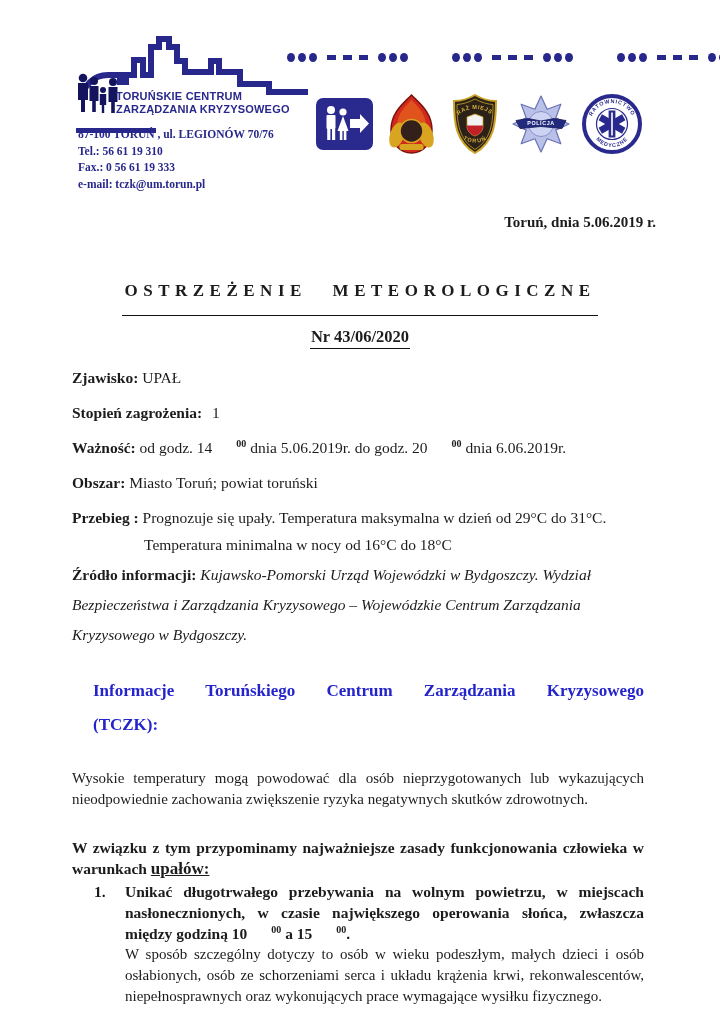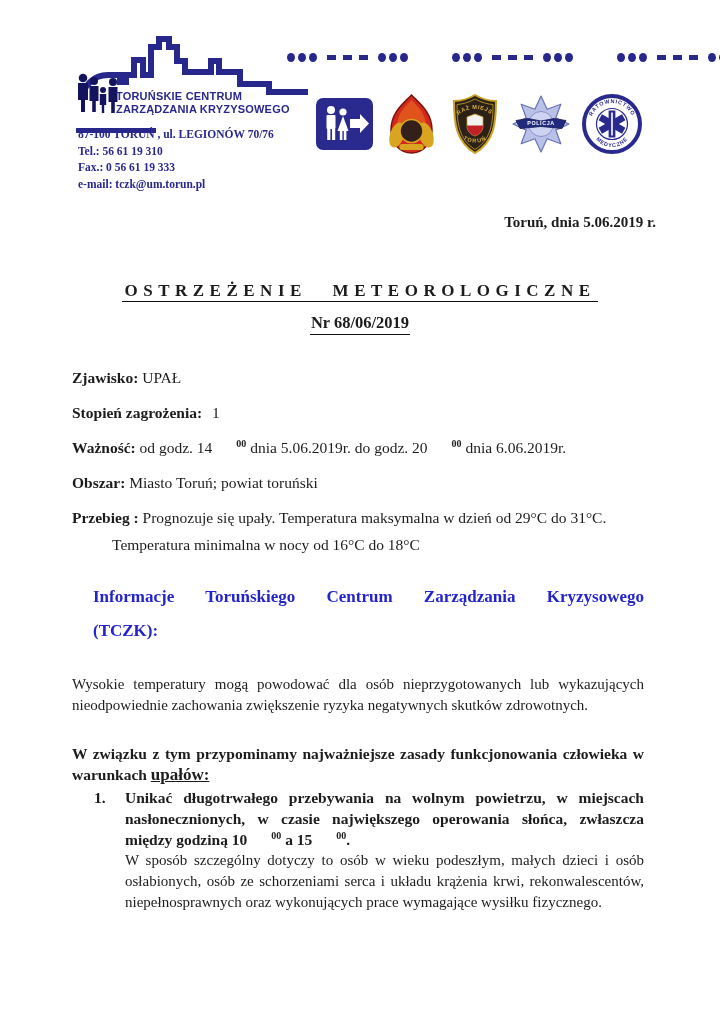--- a/index.html
+++ b/index.html
@@ -21,30 +21,30 @@
   .sos-row { position:absolute; left:287px; top:53px; display:flex; gap:44px; }
   .sos-group { display:flex; align-items:center; gap:3px; }
   .sos-dot { width:8px; height:9px; border-radius:50%; background:var(--navy); }
   .sos-dash { width:9px; height:5px; background:var(--navy); margin:0 2px; }
   .sos-gap { width:2px; }
   .emblems { position:absolute; left:316px; top:92px; display:flex; gap:11px; align-items:center; height:64px; }
   
   .date-line { position:absolute; top:214px; right:64px; font-weight:bold; font-size:15px; }
   .title-block { position:absolute; top:281px; left:0; width:720px; text-align:center; }
   .title-main { display:inline-block; font-weight:bold; font-size:17px; letter-spacing:5.5px; word-spacing:16px;
-    border-bottom:1.6px solid #111; padding:0 2px 0 2px; }
+    border-bottom:1.6px solid #111; padding:0 2px 14px 2px; }
   .title-nr { display:inline-block; font-weight:bold; font-size:16.5px; border-bottom:1.6px solid #111;
     padding:0 1px 1px 1px; margin-top:11px; }
   
   .body { position:absolute; left:72px; top:367px; width:572px; font-size:15.5px; }
   .field { margin-bottom:13px; line-height:22px; }
   .lbl { font-weight:bold; }
   .val-gap { margin-left:6px; }
   sup.hrs { font-size:10px; font-weight:bold; line-height:0;padding-left:24px; }
-  .indent2 { margin-left:40px; margin-top:-6px; margin-bottom:6px; }
+  .indent2 { margin-left:72px; margin-top:-6px; margin-bottom:6px; }
   .zrodlo { line-height:30px; margin-top:-2px; }
   .zrodlo .src { font-style:italic; }
   .info-heading { margin-top:24px; padding-left:21px; color:var(--heading_blue);
     font-weight:bold; font-size:17px; line-height:34px; }
   .info-heading .jl { text-align:justify; text-align-last:justify; }
   .para1 { margin-top:26px; text-align:justify; font-size:15px; line-height:21px; }
   .para2 { margin-top:27px; text-align:justify; font-weight:bold; font-size:15.5px; line-height:21px; }
   .para2 .emph { font-size:17px;text-decoration:underline; }
   .list-item { display:flex; padding-left:22px; margin-top:2px; }
   .list-num { width:31px; font-weight:bold; flex:0 0 auto; line-height:21px; font-size:15.5px; }
@@ -191,21 +191,21 @@
       <text font-family="Liberation Sans,sans-serif" font-size="5.4" font-weight="bold" fill="#2a2a8e" letter-spacing="0.8">
         <textPath href="#med-bot" startOffset="50%" text-anchor="middle">MEDYCZNE</textPath>
       </text>
     </svg>
   </div>
 
   <div class="date-line">Toruń, dnia 5.06.2019 r.</div>
 
   <div class="title-block">
     <div><span class="title-main">OSTRZEŻENIE METEOROLOGICZNE</span></div>
-    <div><span class="title-nr">Nr 68/06/2019</span></div>
+    <div><span class="title-nr">Nr 43/06/2020</span></div>
   </div>
 
   <div class="body">
 
     <p class="field">
       <span class="lbl">Zjawisko:</span>
       <span>UPAŁ</span>
     </p>
 
     <p class="field">
@@ -222,20 +222,24 @@
       <span class="lbl">Obszar:</span>
       <span>Miasto Toruń; powiat toruński</span>
     </p>
 
     <p class="field" style="margin-bottom:11px">
       <span class="lbl">Przebieg :</span>
       <span>Prognozuje się upały. Temperatura maksymalna w dzień od 29°C do 31°C.</span>
     </p>
     <p class="field indent2">Temperatura minimalna w nocy od 16°C do 18°C</p>
 
+    <p class="zrodlo">
+      <span class="lbl">Źródło informacji:</span>
+      <span class="src">Kujawsko-Pomorski Urząd Wojewódzki w Bydgoszczy. Wydział Bezpieczeństwa i Zarządzania Kryzysowego – Wojewódzkie Centrum Zarządzania Kryzysowego w Bydgoszczy.</span>
+    </p>
 
     <div class="info-heading">
       <div class="jl">Informacje Toruńskiego Centrum Zarządzania Kryzysowego</div>
       <div>(TCZK):</div>
     </div>
 
     <p class="para1">Wysokie temperatury mogą powodować dla osób nieprzygotowanych lub wykazujących nieodpowiednie zachowania zwiększenie ryzyka negatywnych skutków zdrowotnych.</p>
 
     <p class="para2">
       <span>W związku z tym przypominamy najważniejsze zasady funkcjonowania człowieka w warunkach</span>

